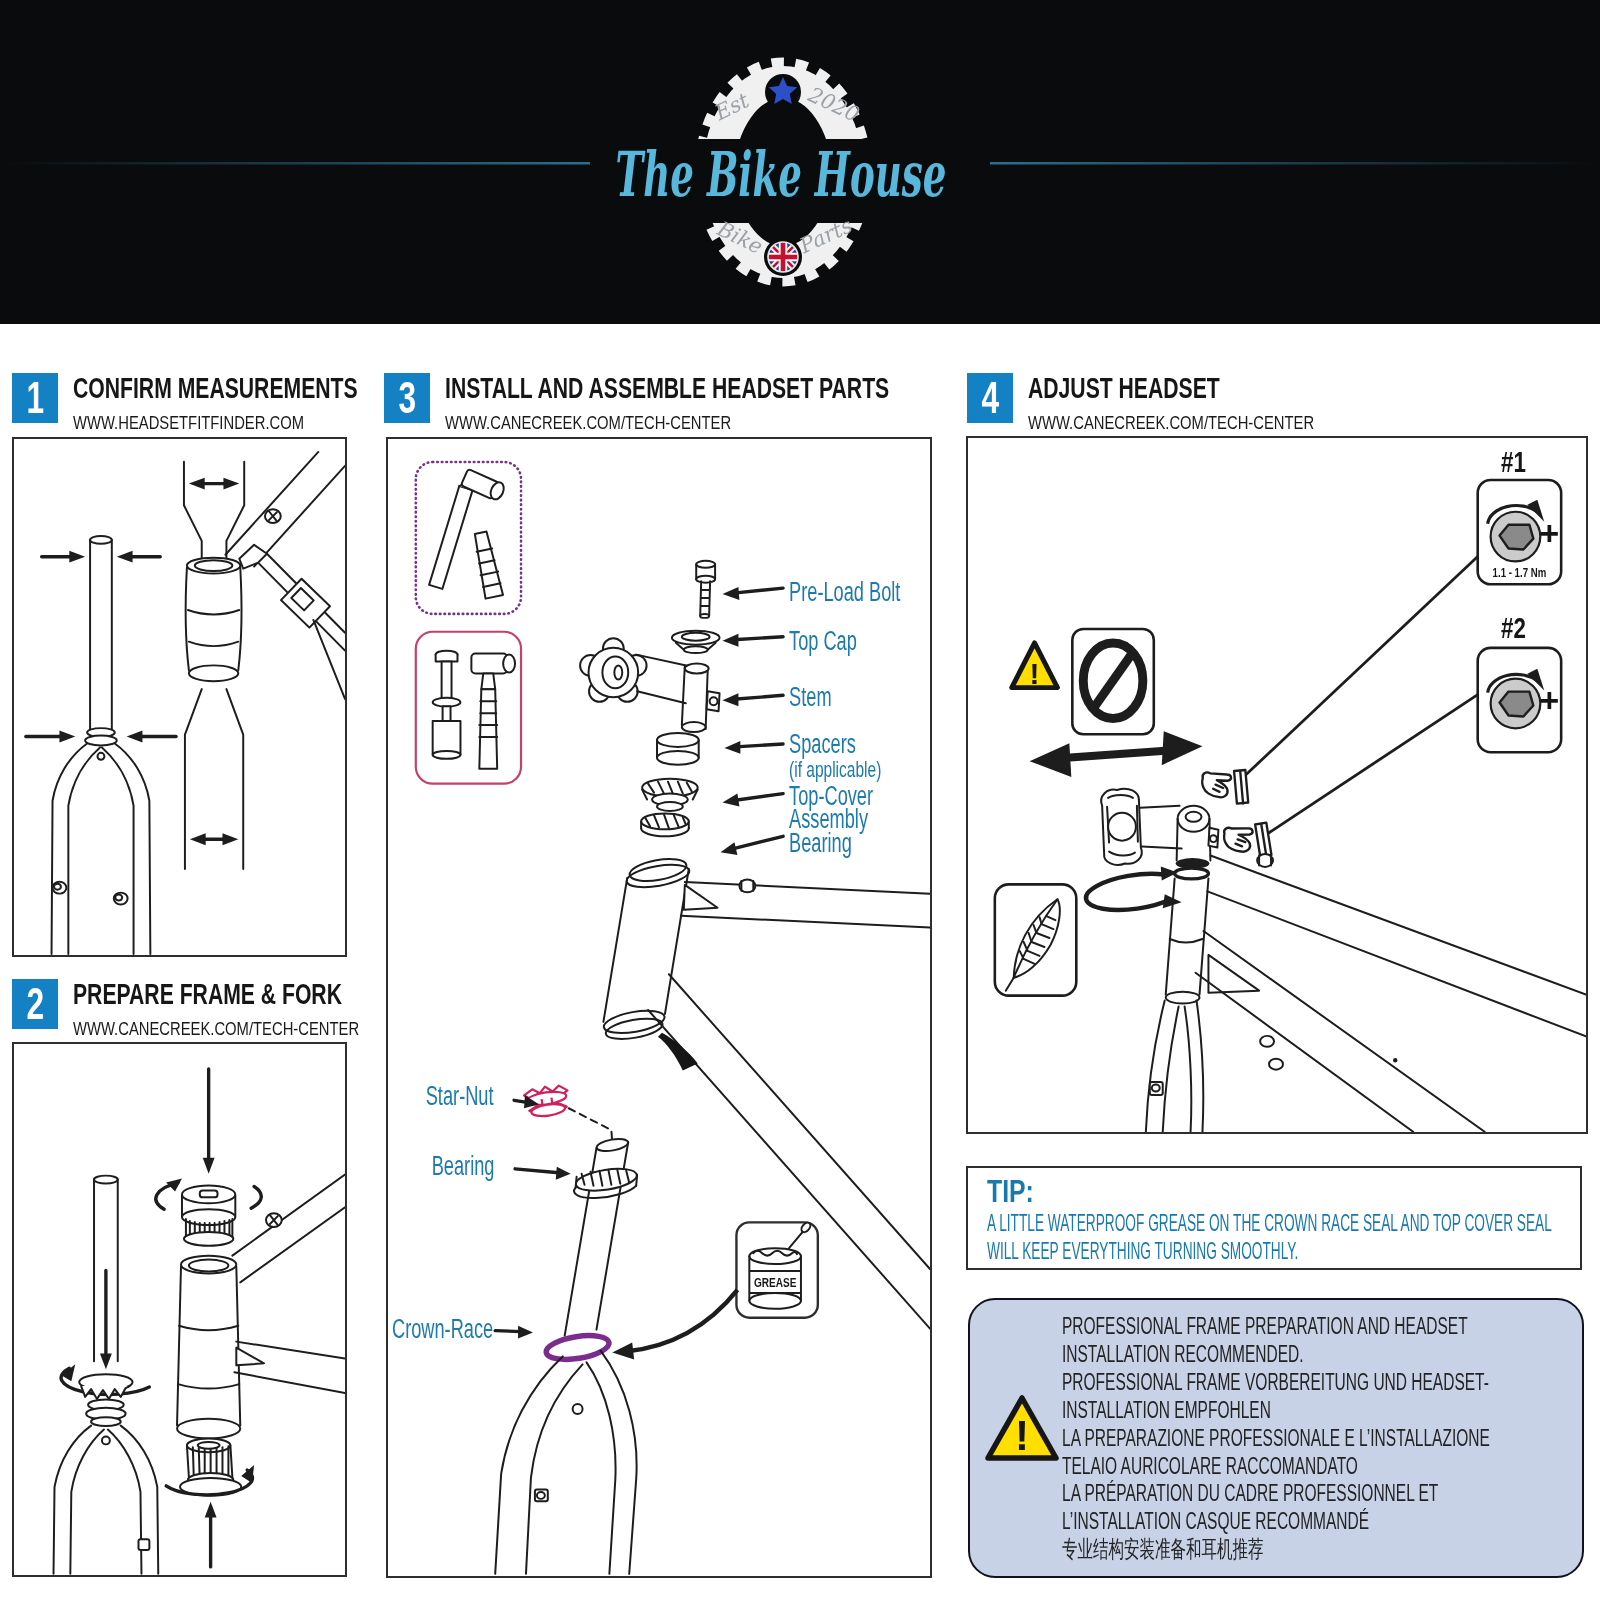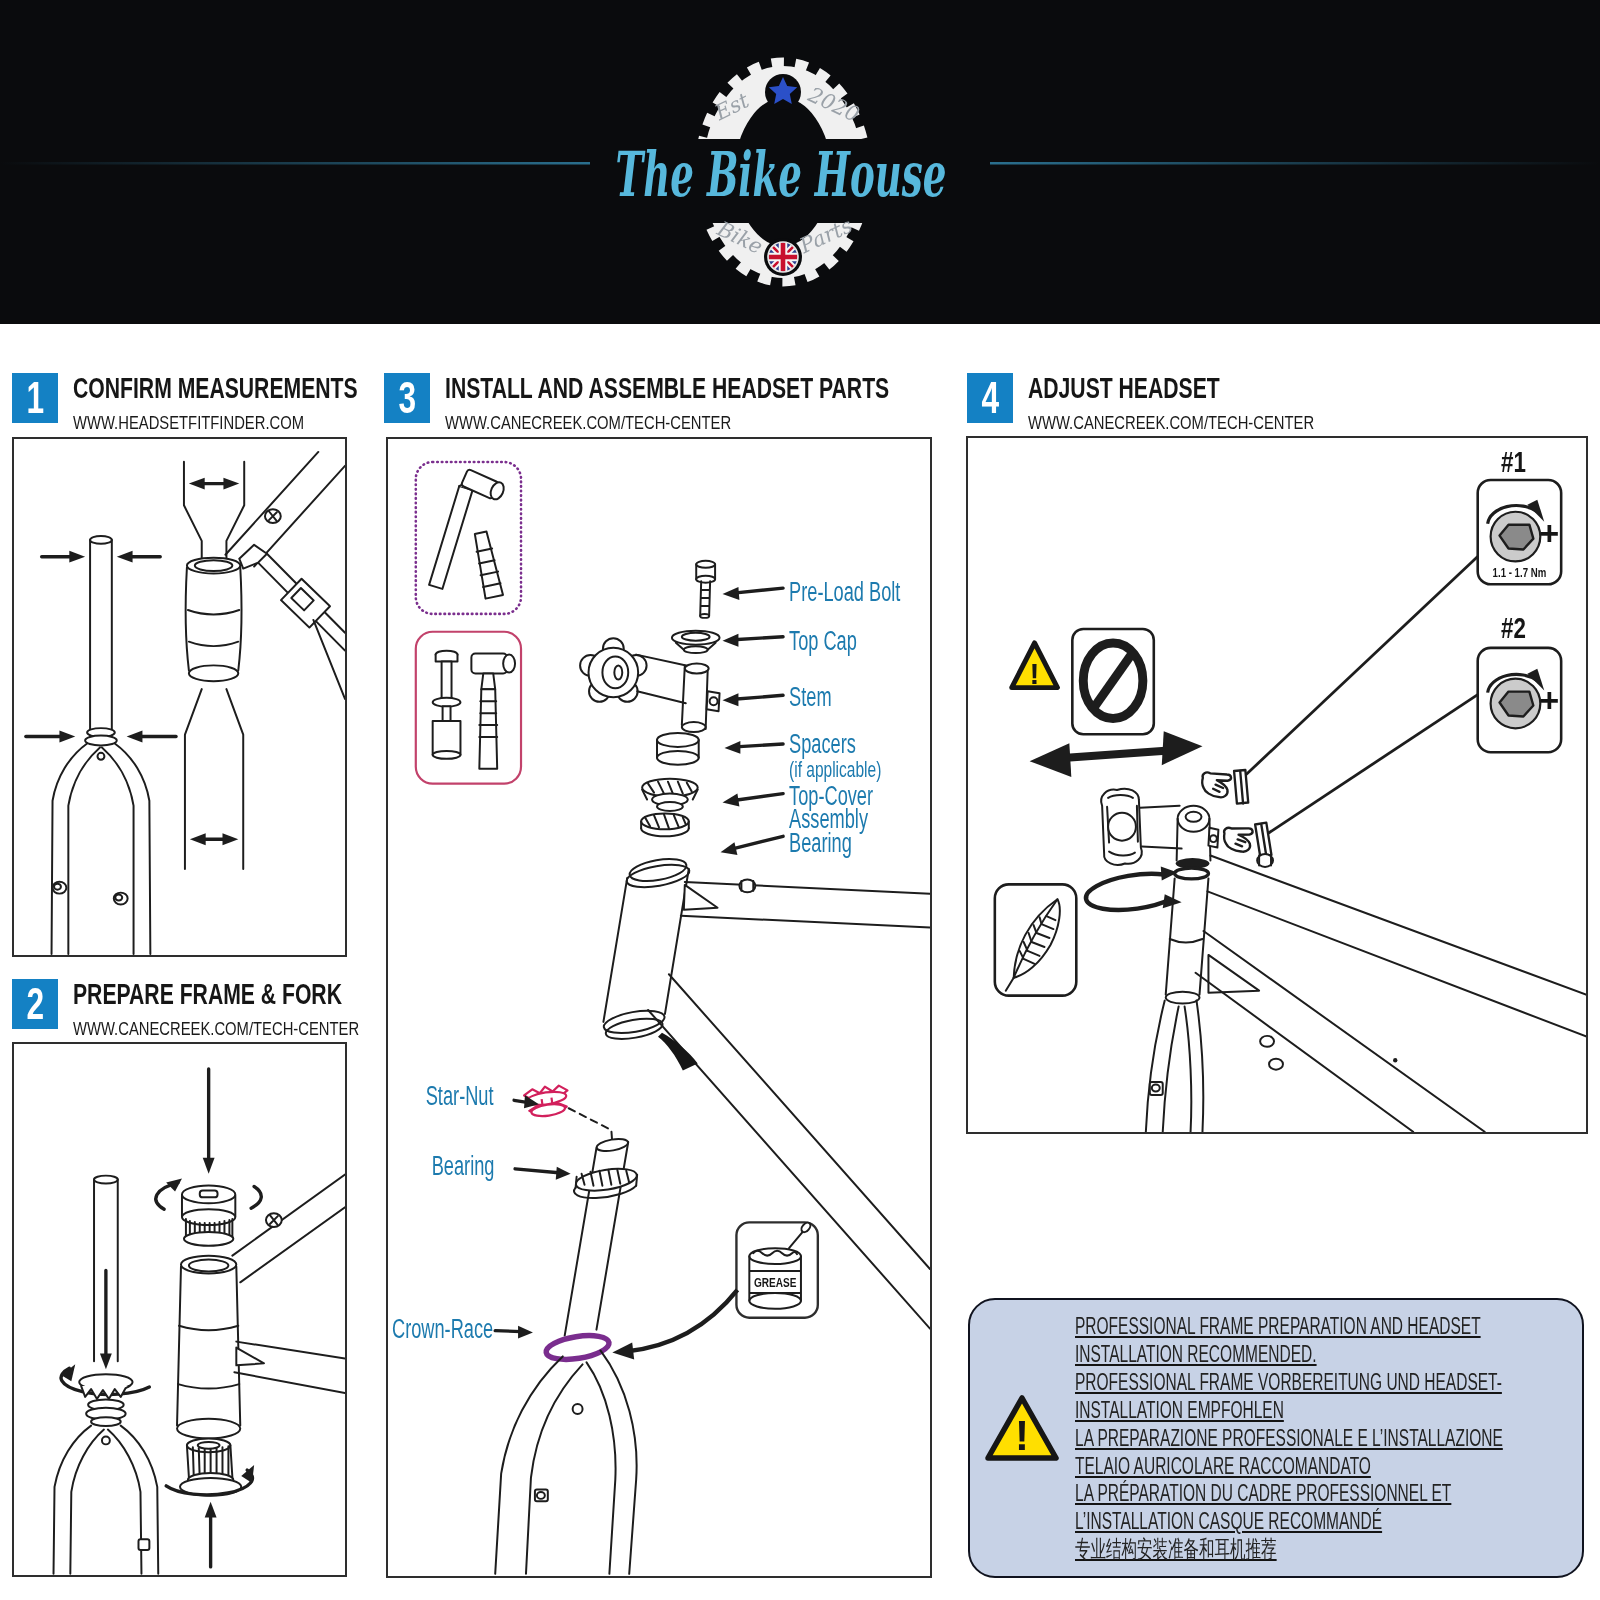--- a/index.html
+++ b/index.html
@@ -25,21 +25,21 @@
   #tipbox{position:absolute;left:966px;top:1166px;width:616px;height:104px;border:2px solid #2e2e2e;
           box-sizing:border-box;background:#fff;}
   #tip-title{position:absolute;left:19px;top:8px;font-size:31px;font-weight:bold;color:#1879ad;
              transform:scaleX(.80);transform-origin:0 0;line-height:1;}
   .tip-line{position:absolute;left:19px;font-size:24px;color:#1879ad;transform:scaleX(.57);
             transform-origin:0 0;white-space:nowrap;line-height:1;}
   
   #warnbox{position:absolute;left:968px;top:1298px;width:616px;height:280px;background:#c7d2e6;
            border:2.5px solid #10131f;border-radius:27px;box-sizing:border-box;}
   #warn-tri{position:absolute;left:14px;top:92px;}
-  #warn-text{position:absolute;left:105px;top:13px;width:520px;text-decoration:underline;}
+  #warn-text{position:absolute;left:92px;top:13px;width:520px;}
   .warn-line{font-size:23.5px;color:#232323;transform:scaleX(.66);transform-origin:0 0;
              white-space:nowrap;line-height:27.9px;}
   
   .ln{stroke:#1d1d1d;stroke-width:2;fill:none;stroke-linecap:round;stroke-linejoin:round;}
   .lnw{stroke:#1d1d1d;stroke-width:2;fill:#fff;stroke-linecap:round;stroke-linejoin:round;}
   .arr{stroke:#1d1d1d;stroke-width:3.4;fill:none;stroke-linecap:round;}
   .ah{fill:#1d1d1d;stroke:none;}
   .blu{fill:#1c7aae;font-size:27px;}
   .blu2{fill:#1c7aae;font-size:23px;}
 </style>
@@ -533,20 +533,25 @@
       <g>
         <rect x="27" y="449" width="82" height="112" rx="14" fill="#fff" stroke="#1d1d1d" stroke-width="2.6"></rect>
         <path class="lnw" d="M46,543 C47,514 61,484 90,464 C95,473 92,493 83,510 C72,529 58,540 46,543 Z"></path>
         <path class="ln" d="M46,543 C56,519 70,492 90,464"></path>
         <path class="ln" d="M56,524 L67,529 M60,516 L72,521 M64,507 L77,512 M69,498 L82,503 M74,489 L86,494 M79,481 L88,485 M56,524 L52,516 M60,516 L56,507 M64,507 L61,498 M69,498 L66,490 M74,489 L72,482"></path>
         <path class="ln" d="M46,543 L38,556"></path>
       </g>
     </svg>
   </div>
 
+  <div id="tipbox">
+    <div id="tip-title">TIP:</div>
+    <div class="tip-line" style="top:43px;">A LITTLE WATERPROOF GREASE ON THE CROWN RACE SEAL AND TOP COVER SEAL</div>
+    <div class="tip-line" style="top:71px;">WILL KEEP EVERYTHING TURNING SMOOTHLY.</div>
+  </div>
 
   <div id="warnbox">
     <svg id="warn-tri" width="76" height="72" viewBox="0 0 76 72">
       <path d="M38,6 L72,66 L4,66 Z" fill="#ffdf00" stroke="#161616" stroke-width="5.5" stroke-linejoin="round"></path>
       <text x="38" y="58" text-anchor="middle" font-size="42" font-weight="bold" fill="#161616">!</text>
     </svg>
     <div id="warn-text">
       <div class="warn-line">PROFESSIONAL FRAME PREPARATION AND HEADSET</div>
       <div class="warn-line">INSTALLATION RECOMMENDED.</div>
       <div class="warn-line">PROFESSIONAL FRAME VORBEREITUNG UND HEADSET-</div>

